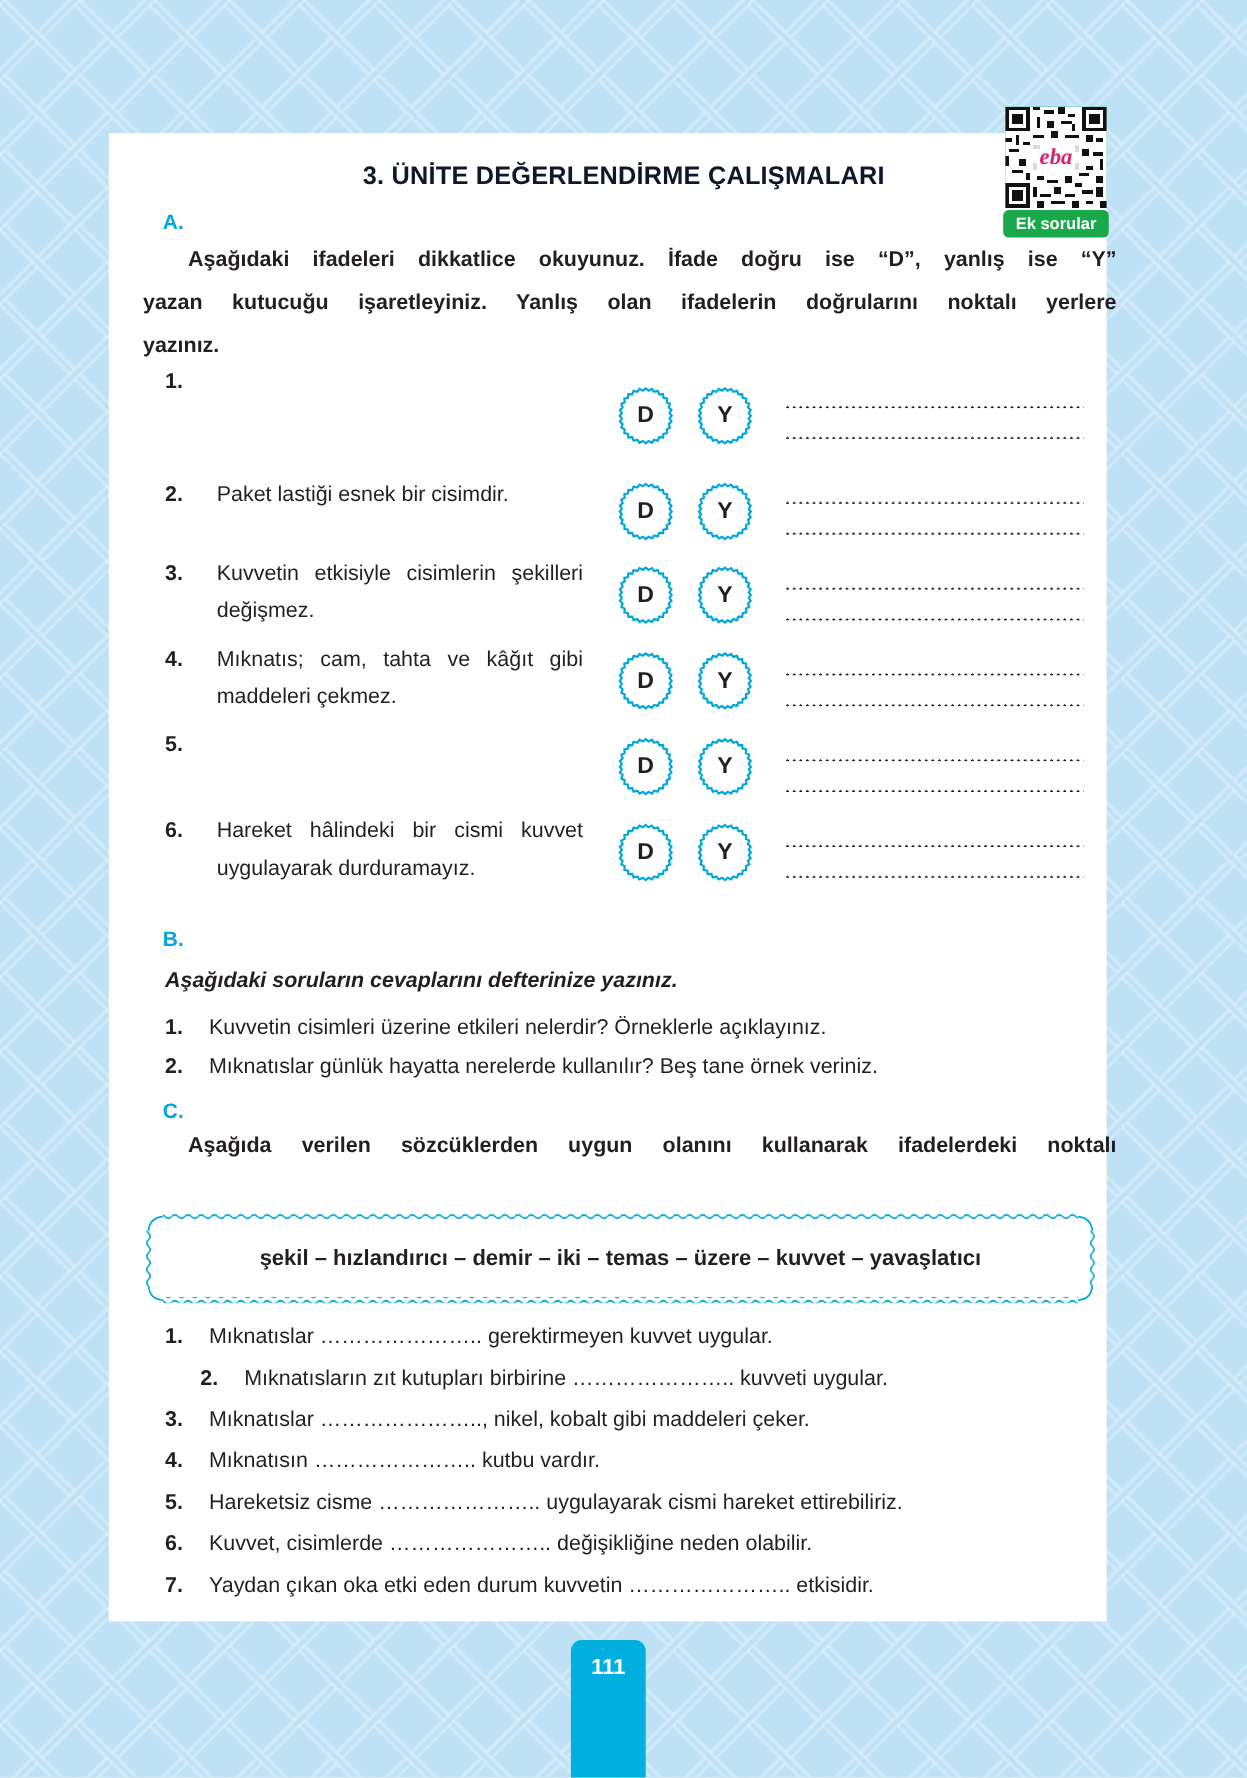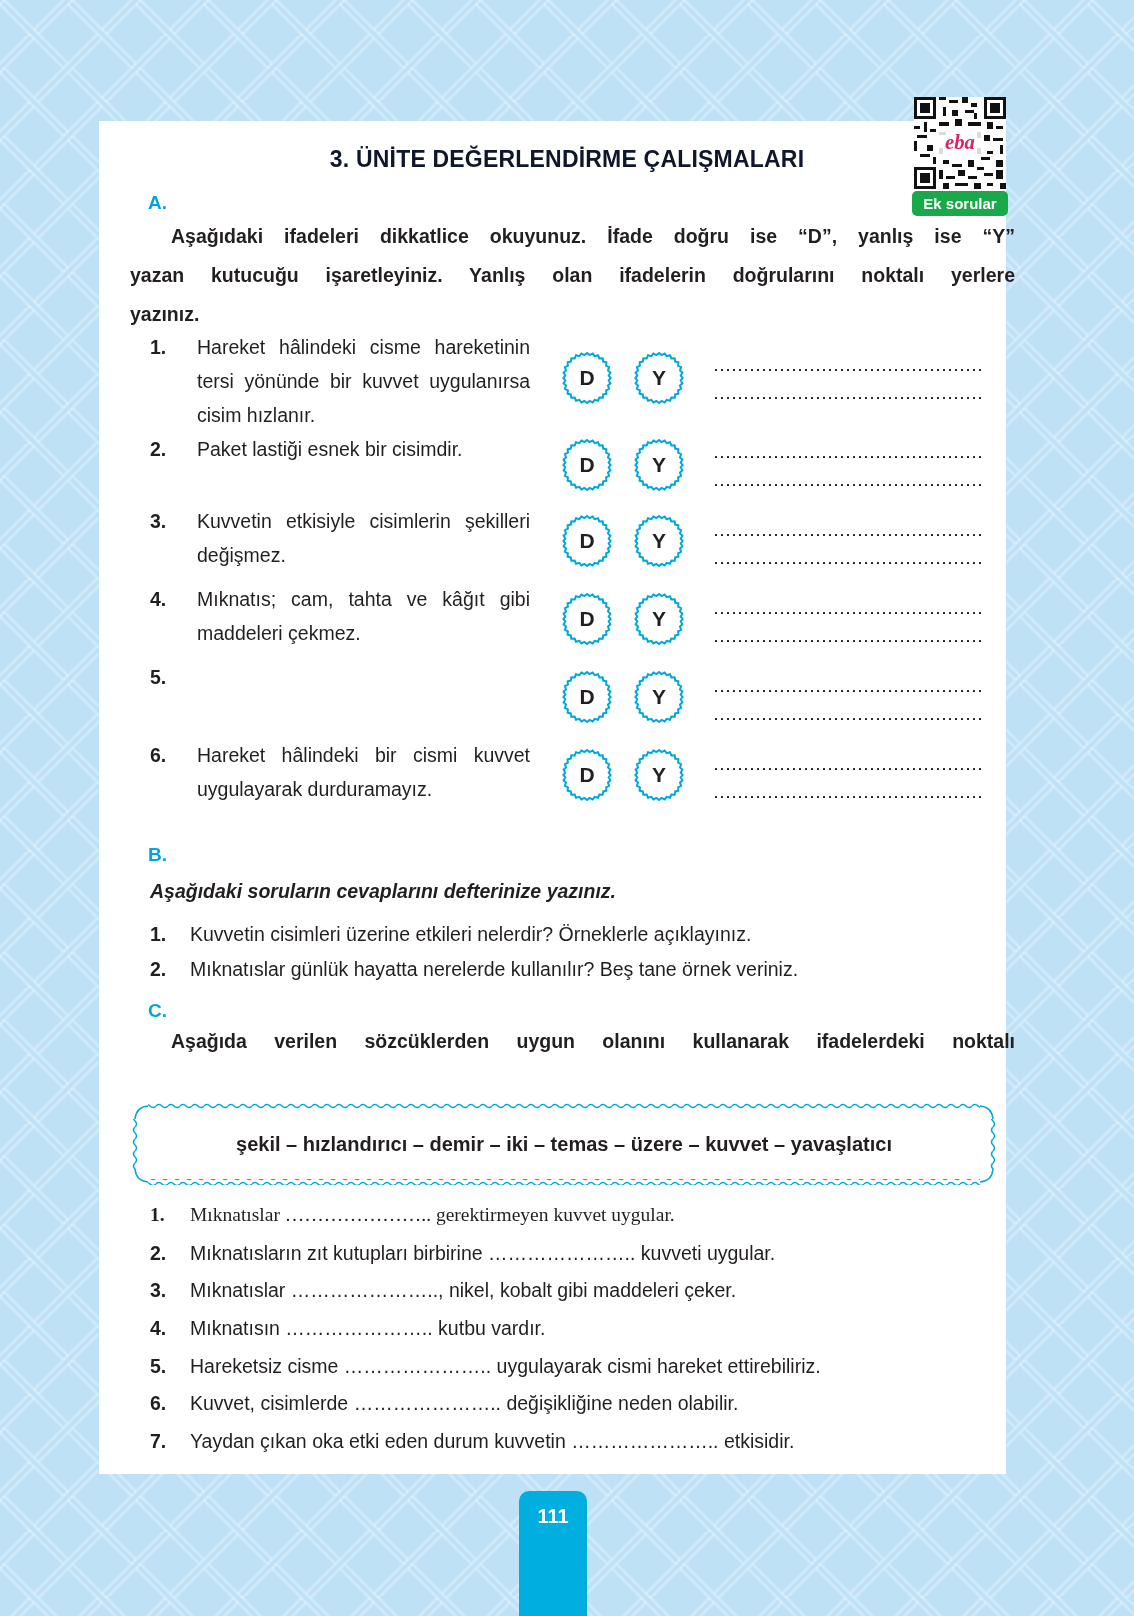--- a/index.html
+++ b/index.html
@@ -168,21 +168,20 @@
 
 <div class="section-letter" style="left:148px; top:192px;">A.</div>
 <div class="instr" style="top:217px;">
   <div class="indent" style="text-align:justify; text-align-last:justify;">Aşağıdaki ifadeleri dikkatlice okuyunuz. İfade doğru ise “D”, yanlış ise “Y”</div>
   <div style="text-align:justify; text-align-last:justify;">yazan kutucuğu işaretleyiniz. Yanlış olan ifadelerin doğrularını noktalı yerlere</div>
   <div>yazınız.</div>
 </div>
 
 <div class="item" style="top:330px;">
   <span class="num">1.</span>
-  <span class="txt">Hareket hâlindeki cisme hareketinin tersi yönünde bir kuvvet uygulanırsa cisim hızlanır.</span>
 </div>
 <div class="item" style="top:432px;">
   <span class="num">2.</span>
   <span class="txt">Paket lastiği esnek bir cisimdir.</span>
 </div>
 <div class="item" style="top:504px;">
   <span class="num">3.</span>
   <span class="txt">Kuvvetin etkisiyle cisimlerin şekilleri değişmez.</span>
 </div>
 <div class="item" style="top:582px;">
@@ -322,24 +321,24 @@
     <rect x="0" y="16" width="6" height="50" fill="url(#waveV)"></rect>
     <rect x="858" y="16" width="6" height="50" fill="url(#waveV)"></rect>
     <path d="M16,3 Q4,4 3,16" fill="none" stroke="#00a7dd" stroke-width="1.5"></path>
     <path d="M848,3 Q860,4 861,16" fill="none" stroke="#00a7dd" stroke-width="1.5"></path>
     <path d="M3,66 Q4,78 16,79" fill="none" stroke="#00a7dd" stroke-width="1.5"></path>
     <path d="M861,66 Q860,78 848,79" fill="none" stroke="#00a7dd" stroke-width="1.5"></path>
   </svg>
   <div class="words">şekil – hızlandırıcı – demir – iki – temas – üzere – kuvvet – yavaşlatıcı</div>
 </div>
 
-<div class="c-item" style="top:1204px;font-family:Liberation Serif, serif;">
+<div class="c-item" style="top:1204px;">
   <span class="num">1.</span><span>Mıknatıslar ………………….. gerektirmeyen kuvvet uygular.</span>
 </div>
-<div class="c-item" style="top:1242px;">
+<div class="c-item" style="top:1242px;margin-left:32px;">
   <span class="num">2.</span><span>Mıknatısların zıt kutupları birbirine ………………….. kuvveti uygular.</span>
 </div>
 <div class="c-item" style="top:1279px;">
   <span class="num">3.</span><span>Mıknatıslar ………………….., nikel, kobalt gibi maddeleri çeker.</span>
 </div>
 <div class="c-item" style="top:1317px;">
   <span class="num">4.</span><span>Mıknatısın ………………….. kutbu vardır.</span>
 </div>
 <div class="c-item" style="top:1355px;">
   <span class="num">5.</span><span>Hareketsiz cisme ………………….. uygulayarak cismi hareket ettirebiliriz.</span>

